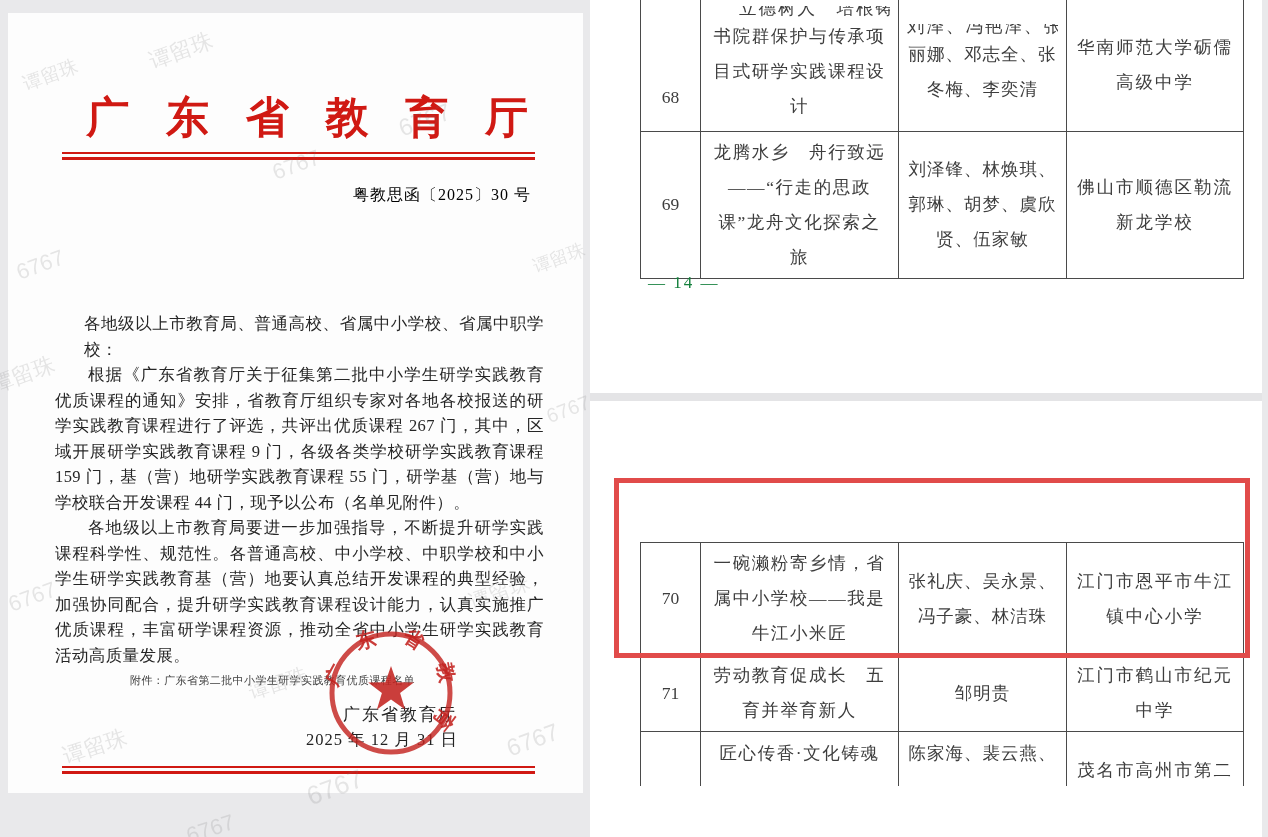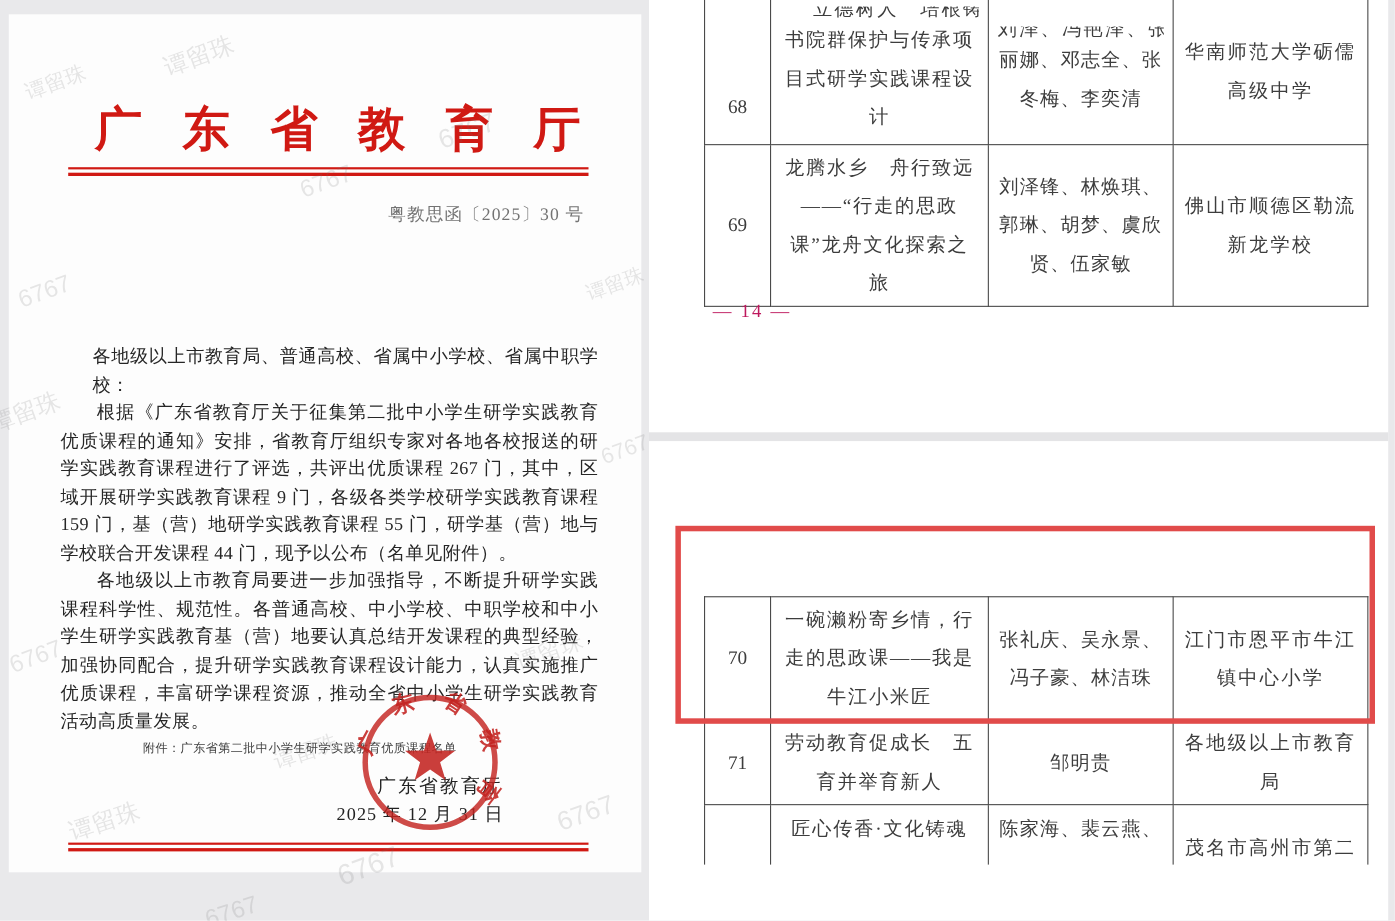--- a/index.html
+++ b/index.html
@@ -23,21 +23,21 @@
     word-spacing:22px;letter-spacing:2px;
   }
   .red-sep{
     position:absolute;left:54px;width:473px;height:3px;
     border-top:2px solid #d01913;border-bottom:3px solid #d01913;
   }
   .sep-top{top:139px;}
   .sep-bottom{top:753px;}
   .doc-number{
     position:absolute;top:172px;right:52px;
-    font-size:16px;color:#737373;letter-spacing:1px;
+    font-size:16px;color:#000000;letter-spacing:1px;
   }
   .notice-title{
     position:absolute;left:0;top:221px;width:100%;
     text-align:center;font-size:21px;font-weight:bold;color:#161616;
     line-height:31px;letter-spacing:1px;
   }
   .doc-body{
     position:absolute;left:47px;top:298px;width:489px;
     font-size:16.5px;line-height:25.5px;color:#262626;
     text-align:justify;letter-spacing:0.4px;
@@ -61,21 +61,21 @@
   .right-panel{
     position:absolute;left:590px;top:0;width:672px;height:837px;
     background:#ffffff;
   }
   .shot-divider{
     position:absolute;left:0;top:393px;width:672px;height:8px;
     background:#e4e4e6;
   }
   .page-number{
     position:absolute;left:58px;top:273px;
-    font-size:17px;color:#be185d;letter-spacing:2px;
+    font-size:17px;color:#15803d;letter-spacing:2px;
   }
   table.tbl{
     position:absolute;left:50px;border-collapse:collapse;table-layout:fixed;
     width:603px;font-size:17.5px;color:#3d3d3d;
   }
   table.tbl td{
     border:1.6px solid #4a4a4a;
     vertical-align:middle;padding:3px 8px;line-height:35px;
     overflow:hidden;
     text-align:center;
@@ -187,29 +187,29 @@
   <table class="tbl tbl-bottom">
     <colgroup>
         <col style="width:60px">
         <col style="width:198px">
         <col style="width:168px">
         <col style="width:177px">
       </colgroup>
     <tbody>
         <tr style="height:108px">
       <td class="c-no">70</td>
-      <td class="c-course">一碗濑粉寄乡情，行走的思政课——我是牛江小米匠</td>
+      <td class="c-course">一碗濑粉寄乡情，省属中小学校——我是牛江小米匠</td>
       <td class="c-names">张礼庆、吴永景、冯子豪、林洁珠</td>
       <td class="c-school">江门市恩平市牛江镇中心小学</td>
     </tr>
     <tr style="height:74px">
       <td class="c-no">71</td>
       <td class="c-course">劳动教育促成长　五育并举育新人</td>
       <td class="c-names">邹明贵</td>
-      <td class="c-school">各地级以上市教育局</td>
+      <td class="c-school">江门市鹤山市纪元中学</td>
     </tr>
     <tr style="height:42px">
       <td class="c-no"></td>
       <td class="c-course">
         <span class="cell-early">匠心传香·文化铸魂</span>
       </td>
       <td class="c-names">
         <span class="cell-early">陈家海、裴云燕、</span>
       </td>
       <td class="c-school">

